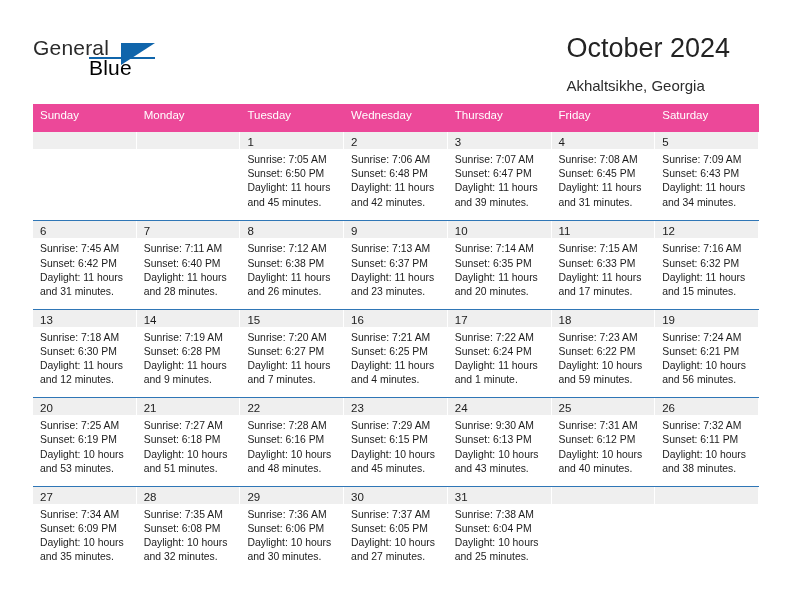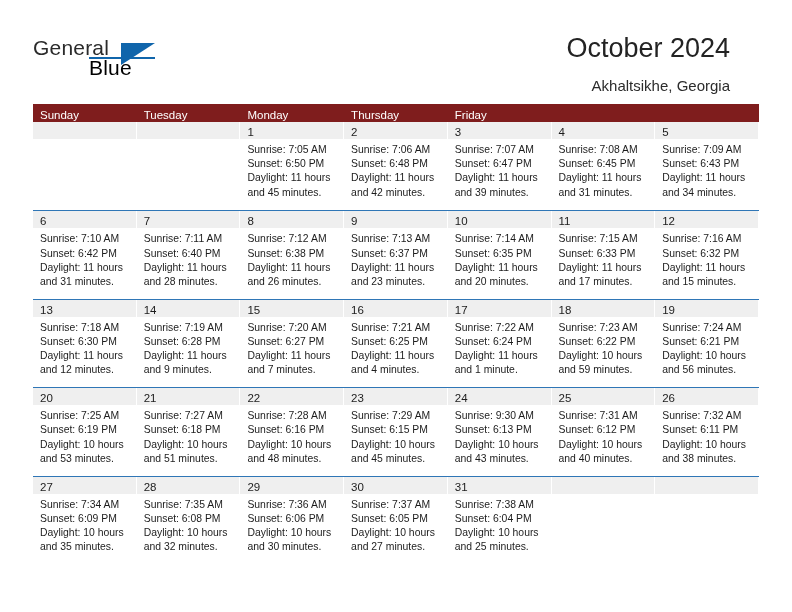--- a/index.html
+++ b/index.html
@@ -69,21 +69,20 @@
     top: 21px;
     width: 66px;
     height: 2px;
     background: #1065ab;
   }
 
   .title-wrap {
     position: absolute;
     right: 34px;
     top: 32px;
-    text-align: right;
   }
   .cal-title {
     font-size: 27px;
     color: #232323;
     line-height: 32px;
     white-space: nowrap;
   }
   .cal-subtitle {
     font-size: 15px;
     color: #2c2c2c;
@@ -95,22 +94,22 @@
   
   .calendar {
     position: absolute;
     left: 33px;
     top: 104px;
     width: 726px;
   }
   .dow-row {
     display: flex;
     width: 726px;
-    height: 18px;
-    background: #7f1d1d;
+    height: 28px;
+    background: #ec4899;
   }
   .dow {
     flex: 0 0 103.71px;
     width: 103.71px;
     box-sizing: border-box;
     color: #ffffff;
     font-size: 11.5px;
     line-height: 22px;
     padding-left: 7px;
     white-space: nowrap;
@@ -173,24 +172,26 @@
     <div class="title-wrap">
       <div class="cal-title">October 2024</div>
       <div class="cal-subtitle">Akhaltsikhe, Georgia</div>
     </div>
 
   </div>
 
   <div class="calendar">
     <div class="dow-row">
       <div class="dow">Sunday</div>
+      <div class="dow">Monday</div>
       <div class="dow">Tuesday</div>
-      <div class="dow">Monday</div>
+      <div class="dow">Wednesday</div>
       <div class="dow">Thursday</div>
       <div class="dow">Friday</div>
+      <div class="dow">Saturday</div>
     </div>
     <div id="weeks-host">
         <div class="week first">
           <div class="day empty">
             <div class="day-num-band"><span class="day-num"></span></div>
           </div>
           <div class="day empty">
             <div class="day-num-band"><span class="day-num"></span></div>
           </div>
           <div class="day">
@@ -236,21 +237,21 @@
               <div class="day-line">Sunset: 6:43 PM</div>
               <div class="day-line">Daylight: 11 hours</div>
               <div class="day-line">and 34 minutes.</div>
             </div>
           </div>
         </div>
         <div class="week">
           <div class="day">
             <div class="day-num-band"><span class="day-num">6</span></div>
             <div class="day-body">
-              <div class="day-line">Sunrise: 7:10 AM</div>
+              <div class="day-line">Sunrise: 7:45 AM</div>
               <div class="day-line">Sunset: 6:42 PM</div>
               <div class="day-line">Daylight: 11 hours</div>
               <div class="day-line">and 31 minutes.</div>
             </div>
           </div>
           <div class="day">
             <div class="day-num-band"><span class="day-num">7</span></div>
             <div class="day-body">
               <div class="day-line">Sunrise: 7:11 AM</div>
               <div class="day-line">Sunset: 6:40 PM</div>

